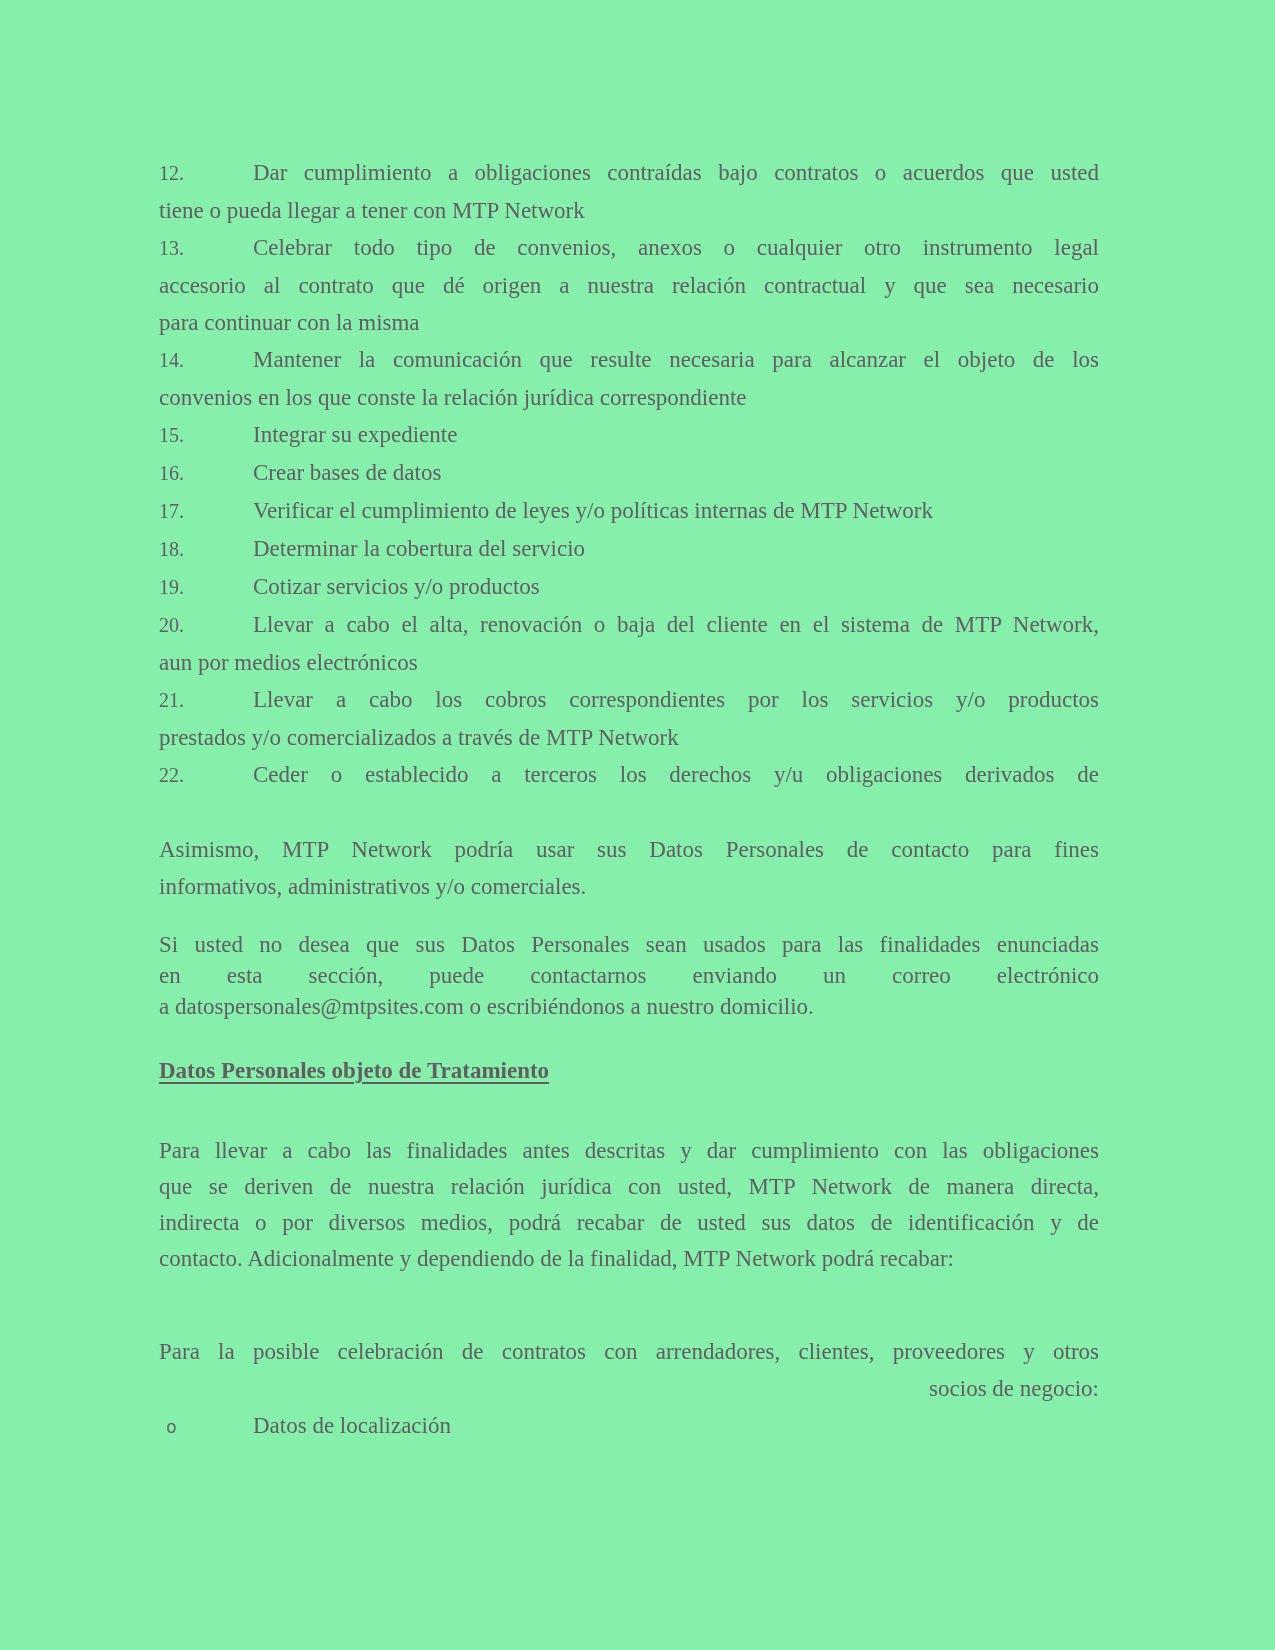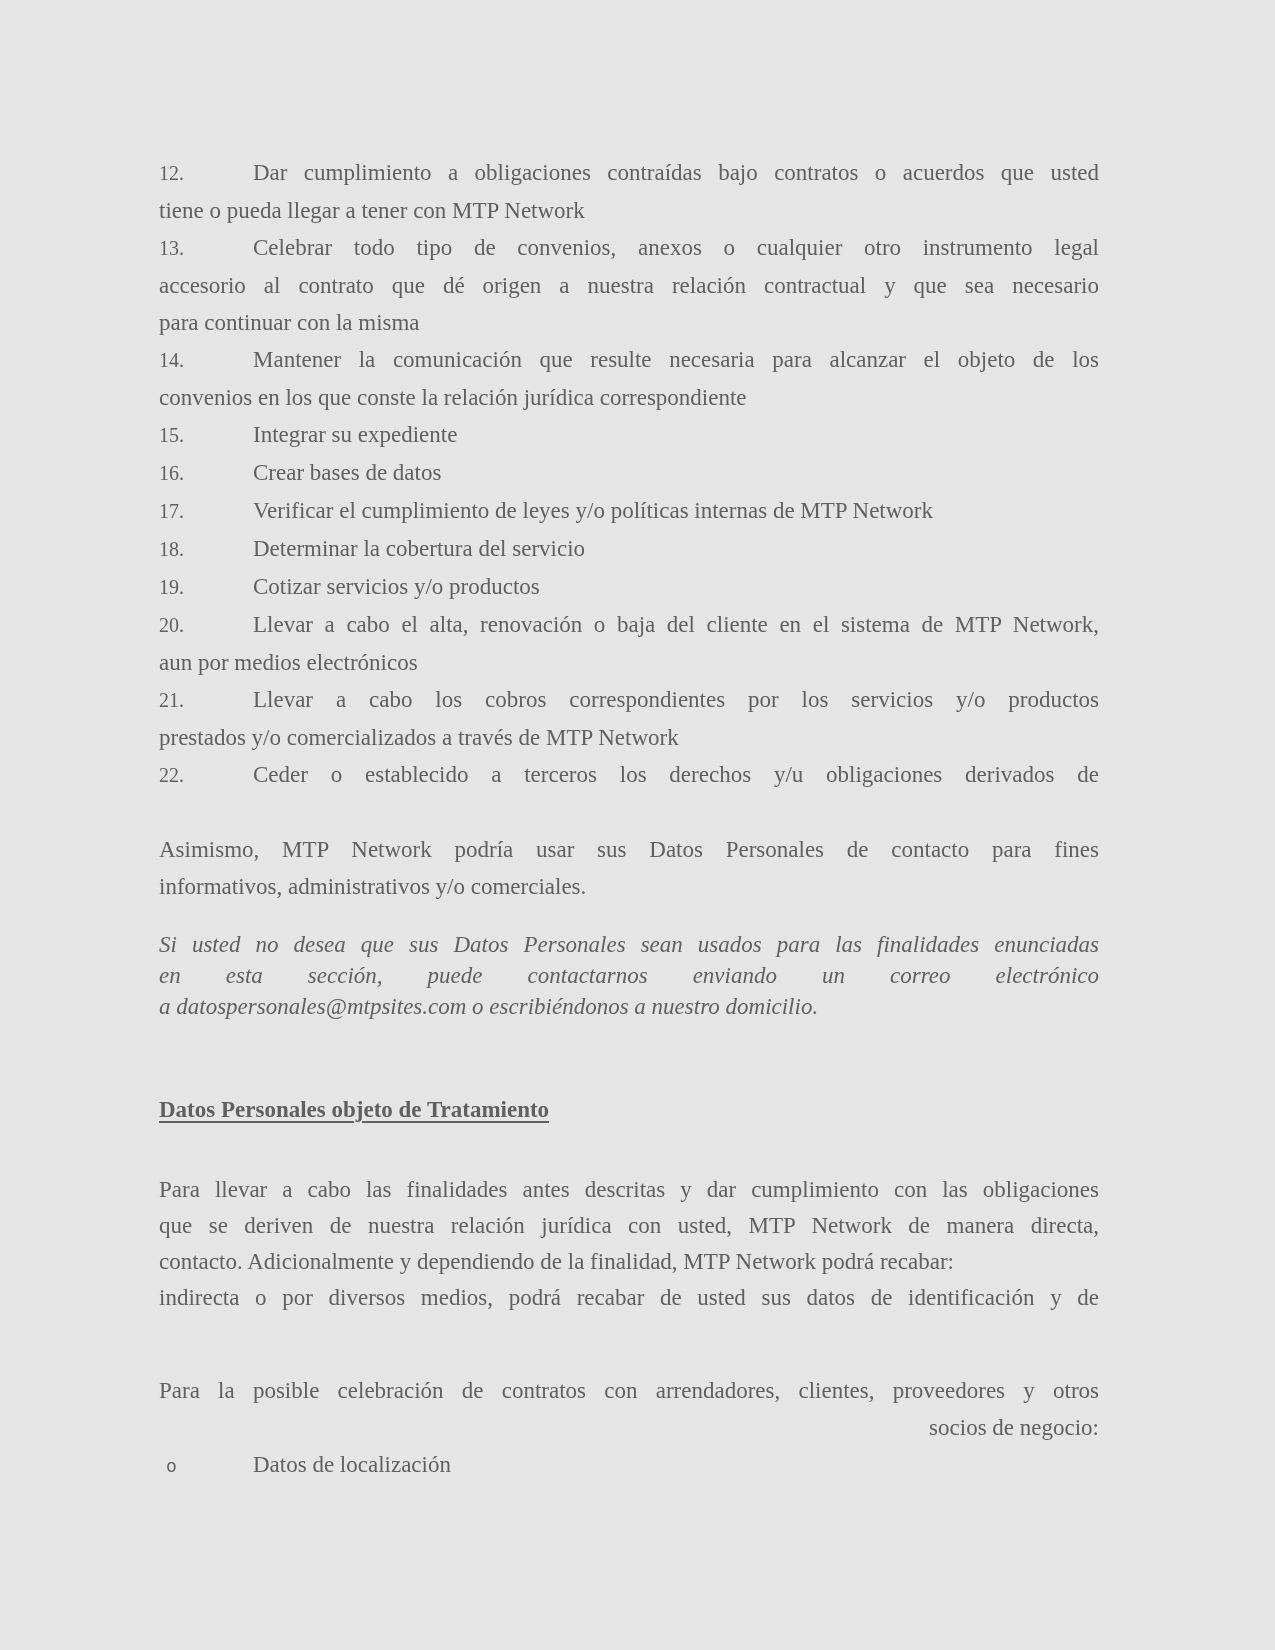--- a/index.html
+++ b/index.html
@@ -1,20 +1,20 @@
 <!DOCTYPE html>
 <html><head>
 <meta charset="utf-8">
 <style>
   html, body { margin: 0; padding: 0; background: #ffffff; }
   .page {
     position: relative;
     width: 1275px;
     height: 1650px;
-    background: #e5e5e5;
+    background: #86efac;
     overflow: hidden;
   }
   .content {
     position: absolute;
     left: 159px;
     top: 154px;
     width: 940px;
     color: #606060;
     font-family: "Liberation Serif", serif;
     font-size: 23px;
@@ -24,22 +24,22 @@
   .num {
     display: inline-block;
     width: 94px;
     font-size: 20px;
     vertical-align: baseline;
   }
   .para { margin: 0; }
   .p-asimismo    { margin-top: 37px; }
   .p-asimismo    .line { line-height: 37px; }
   .p-contact     { margin-top: 24px; }
-  .p-contact     .line { line-height: 31px; font-style: italic; }
-  .heading       { margin-top: 69px; line-height: 37px; font-weight: bold; }
+  .p-contact     .line { line-height: 31px; }
+  .heading       { margin-top: 30px; line-height: 37px; font-weight: bold; }
   .heading .hu {
     text-decoration: underline;
     text-decoration-thickness: 2px;
     text-underline-offset: 4px;
   }
   .p-finalidades { margin-top: 44px; }
   .p-finalidades .line { line-height: 36px; }
   .p-contratos   { margin-top: 56px; }
   .p-contratos   .line { line-height: 37px; text-align: right; }
   .bullet-list   { }
@@ -112,22 +112,22 @@
       <div class="line">a datospersonales@mtpsites.com o escribiéndonos a nuestro domicilio.</div>
     </div>
 
     <div class="heading">
       <span class="hu">Datos Personales objeto de Tratamiento</span>
     </div>
 
     <div class="para p-finalidades">
       <div class="line jl">Para llevar a cabo las finalidades antes descritas y dar cumplimiento con las obligaciones</div>
       <div class="line jl">que se deriven de nuestra relación jurídica con usted, MTP Network de manera directa,</div>
+      <div class="line jl">indirecta o por diversos medios, podrá recabar de usted sus datos de identificación y de</div>
       <div class="line">contacto. Adicionalmente y dependiendo de la finalidad, MTP Network podrá recabar:</div>
-      <div class="line jl">indirecta o por diversos medios, podrá recabar de usted sus datos de identificación y de</div>
     </div>
 
     <div class="para p-contratos">
       <div class="line jl">Para la posible celebración de contratos con arrendadores, clientes, proveedores y otros</div>
       <div class="line">socios de negocio:</div>
     </div>
 
     <div class="bullet-list">
       <div class="line"><span class="bmark">o</span><span>Datos de localización</span></div>
     </div>

